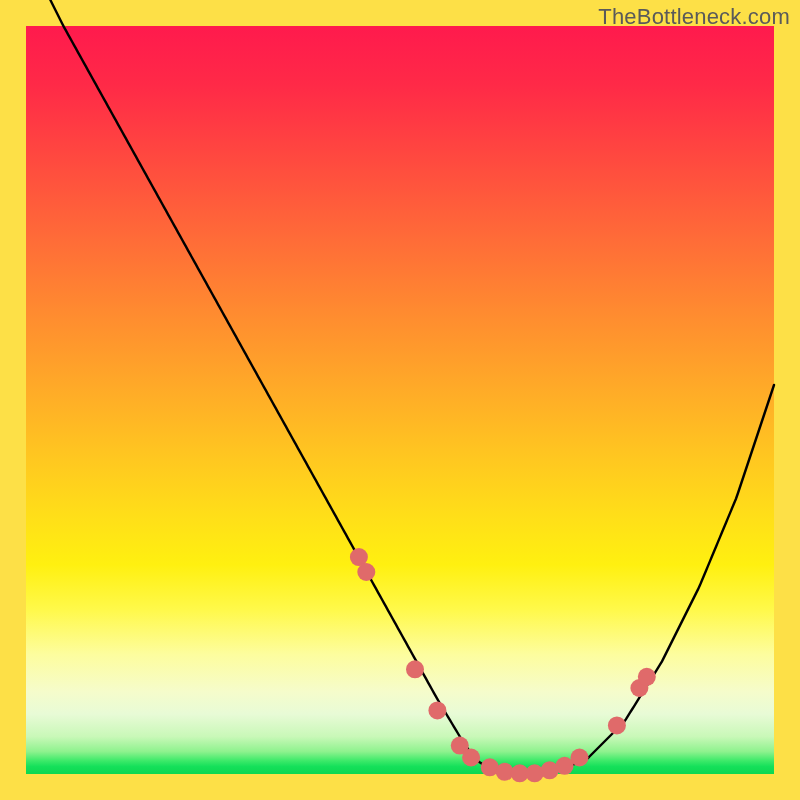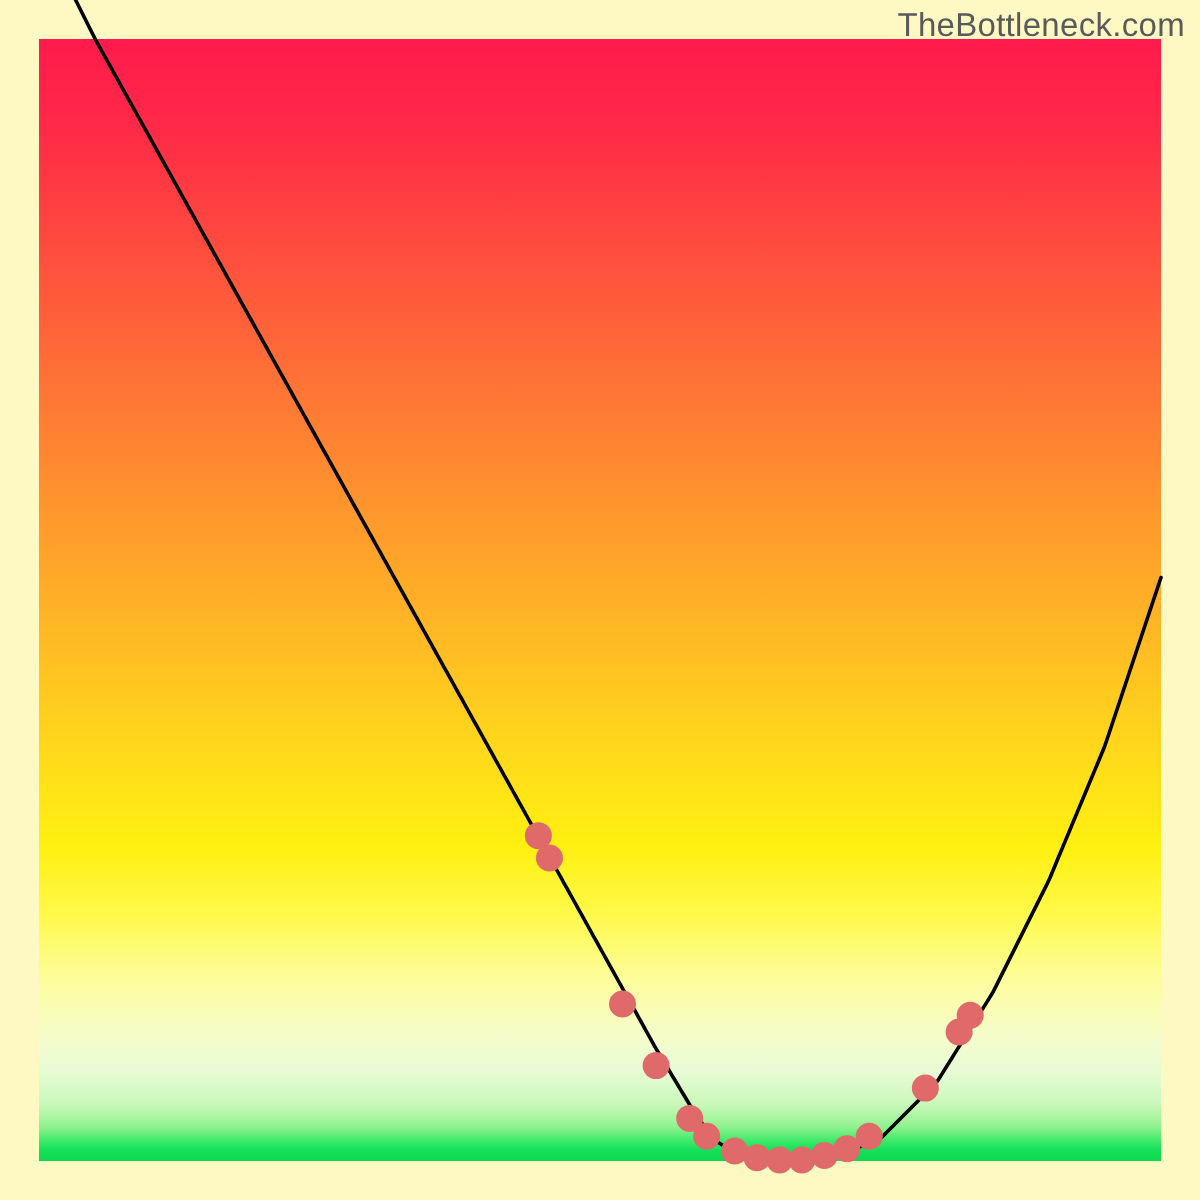--- a/index.html
+++ b/index.html
@@ -10,21 +10,21 @@
     background: #000;
     overflow: hidden;
     font-family: Arial, Helvetica, sans-serif;
   }
   .frame {
     position: absolute;
     left: 0;
     top: 0;
     width: 800px;
     height: 800px;
-    background: #fef9c3;
+    background: #fde047;
   }
   .plot-area {
     position: absolute;
     left: 26px;
     top: 26px;
     width: 748px;
     height: 748px;
     
     background: linear-gradient(
       to bottom,

